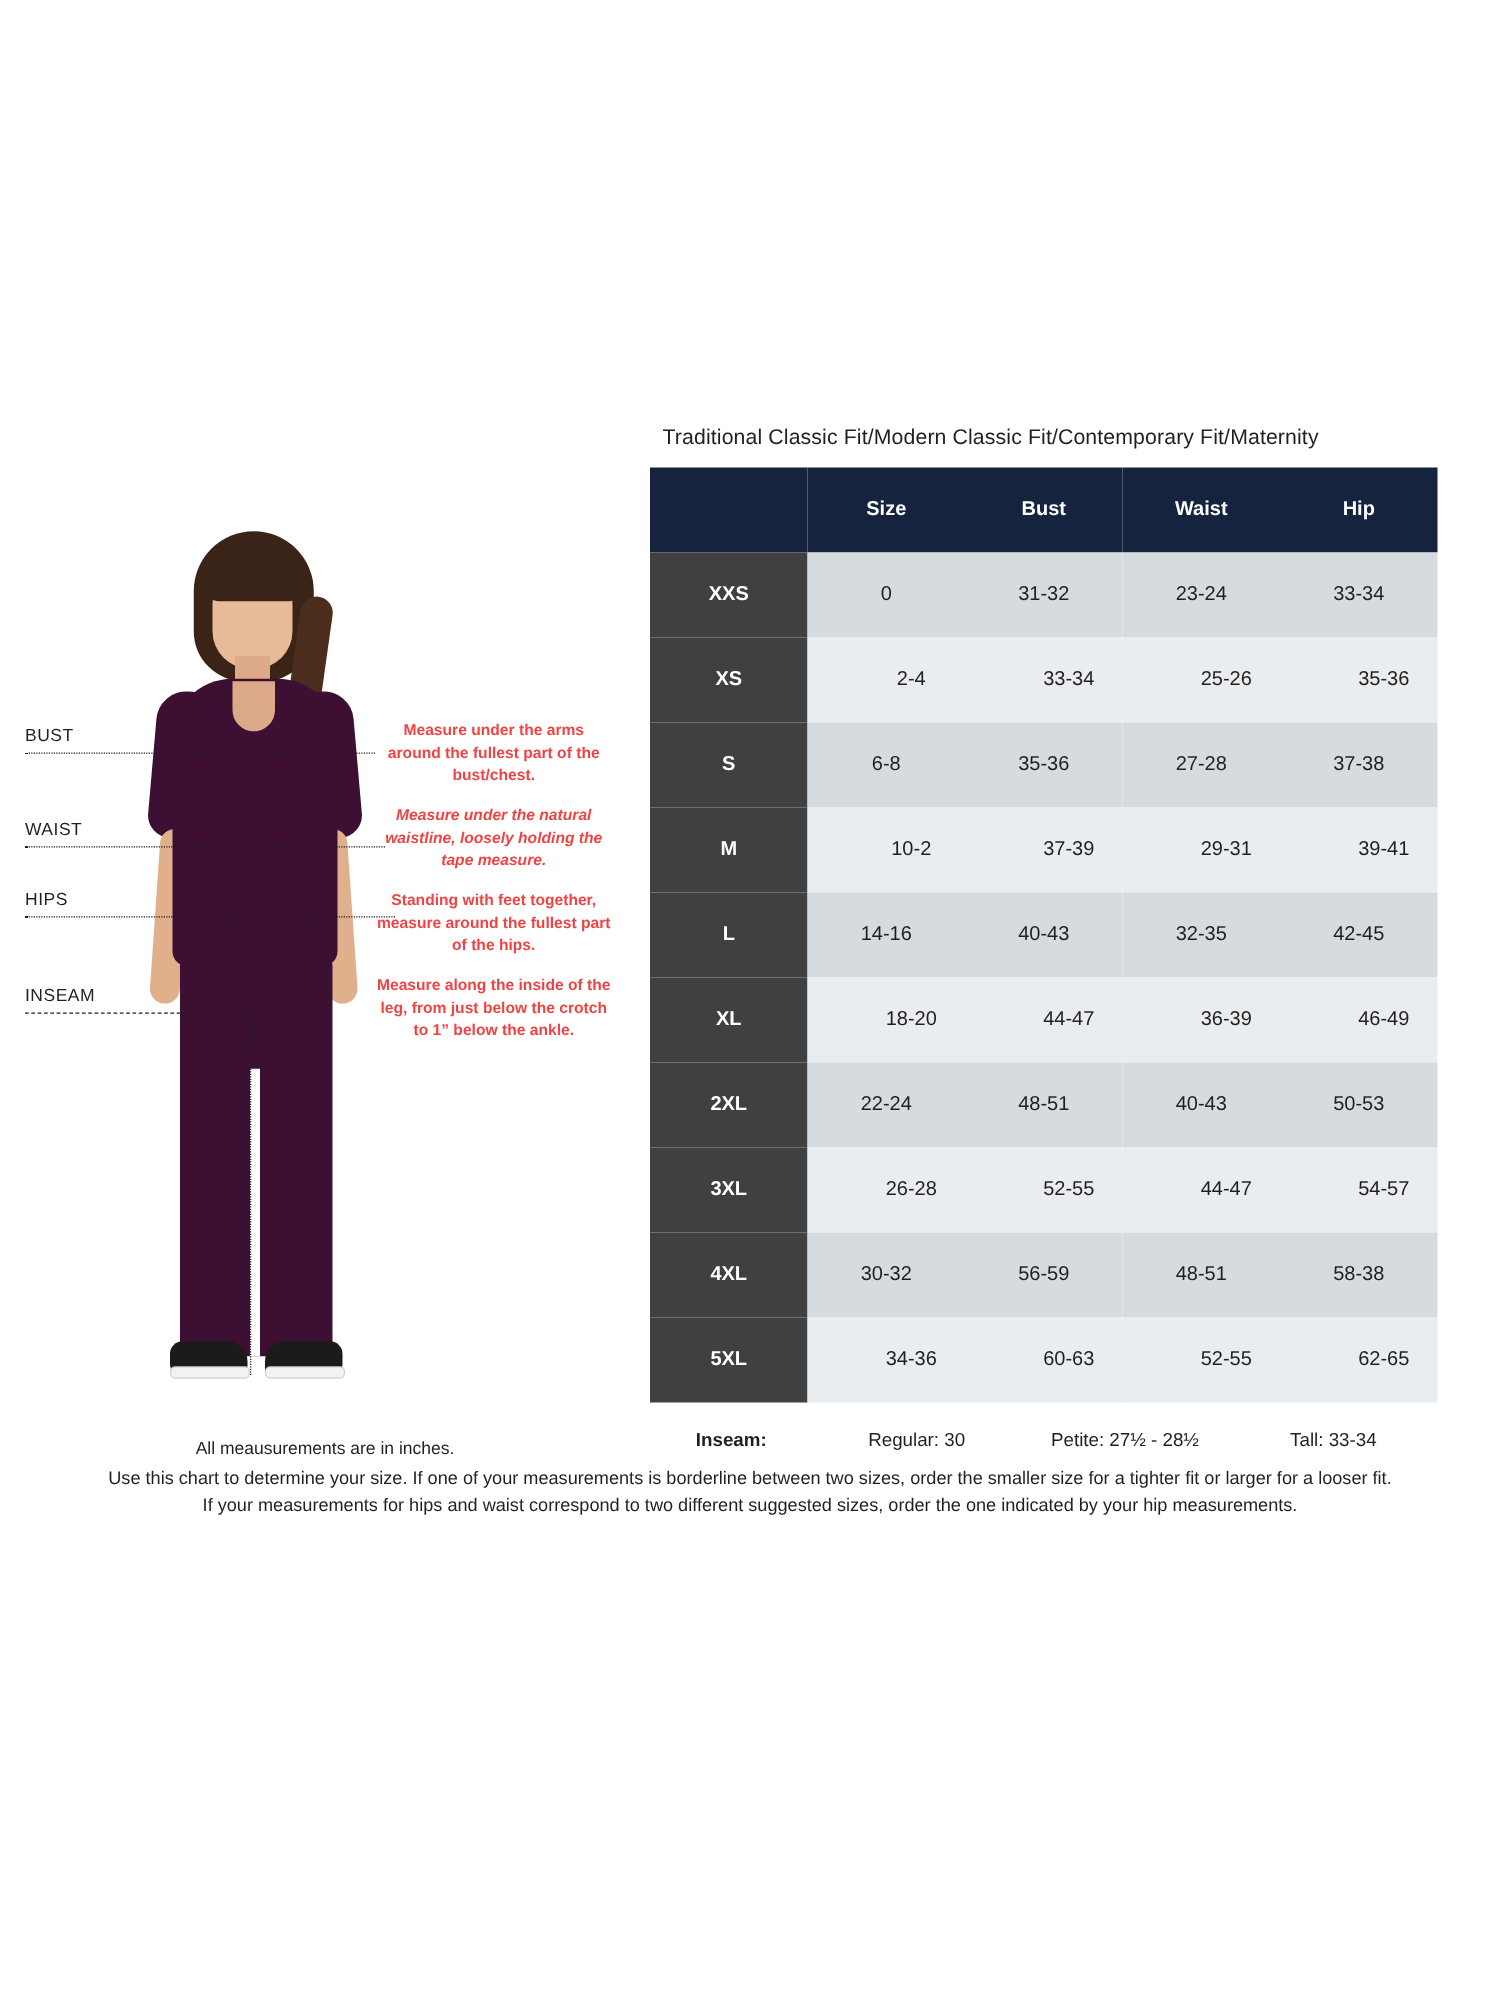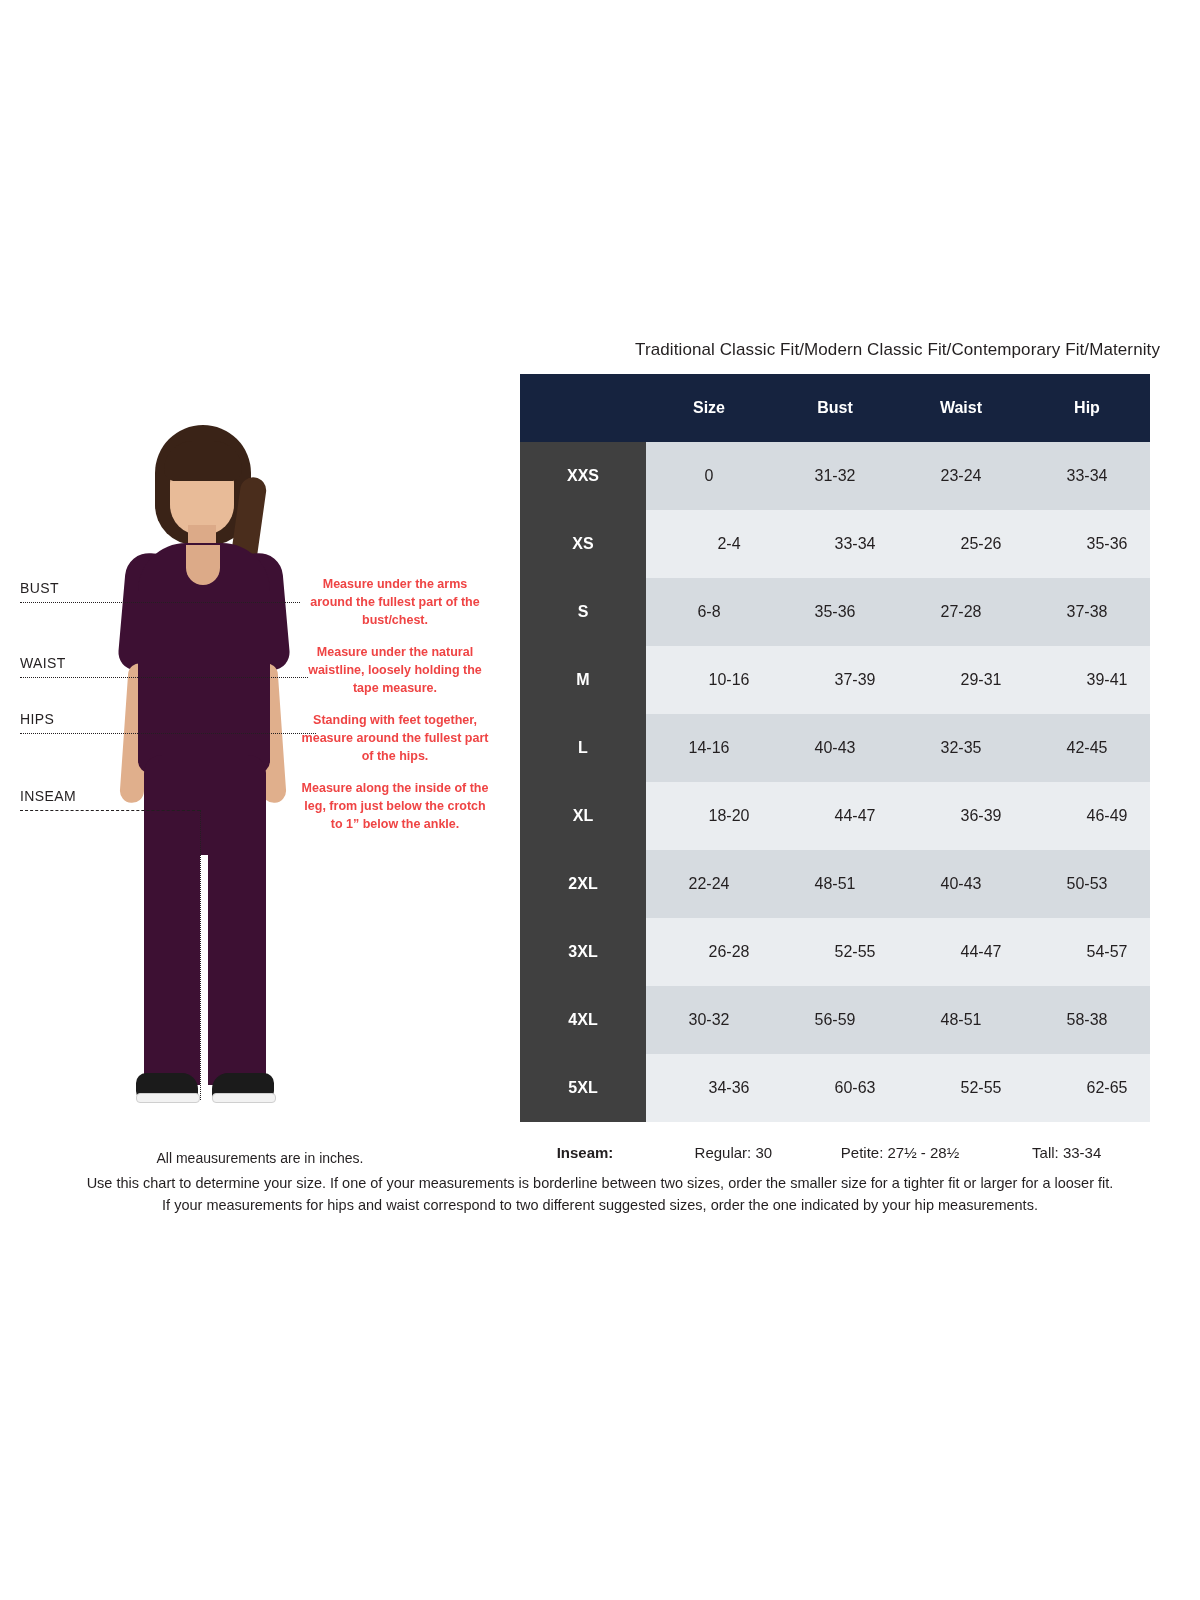--- a/index.html
+++ b/index.html
@@ -200,21 +200,20 @@
     left: 520px;
     top: 340px;
     width: 640px;
   }
   #chart-title {
     font-size: 17px;
     color: #231f20;
     margin: 0 0 14px 10px;
     white-space: nowrap;
     letter-spacing: .1px;
-    text-align: right;
   }
   table.size-table {
     border-collapse: collapse;
     width: 630px;
     table-layout: fixed;
   }
   table.size-table th, table.size-table td {
     text-align: center;
     font-size: 16px;
     height: 68px;
@@ -303,21 +302,21 @@
   <div class="guide-line" style="left:20px; top:347px; width:288px;"></div>
 
   <div class="guide-label" style="left:20px; top:381px;">HIPS</div>
   <div class="guide-line" style="left:20px; top:403px; width:296px;"></div>
 
   <div class="guide-label" style="left:20px; top:458px;">INSEAM</div>
   <div class="guide-line dashed" style="left:20px; top:480px; width:180px;"></div>
   <div class="v-line" style="left:200px; top:480px; height:290px;"></div>
 
   <div class="howto" style="left:300px; top:245px;">Measure under the arms around the fullest part of the bust/chest.</div>
-  <div class="howto" style="left:300px; top:313px;">Measure under the natural waistline, loosely holding the tape measure.</div>
+  <div class="howto" style="left:300px; top:313px;font-style:italic;">Measure under the natural waistline, loosely holding the tape measure.</div>
   <div class="howto" style="left:300px; top:381px;">Standing with feet together, measure around the fullest part of the hips.</div>
   <div class="howto" style="left:300px; top:449px;">Measure along the inside of the leg, from just below the crotch to 1” below the ankle.</div>
 
   <div class="all-meas-note">All meausurements are in inches.</div>
 </div>
 
 <div id="chart-panel">
   <div id="chart-title">Traditional Classic Fit/Modern Classic Fit/Contemporary Fit/Maternity</div>
 
   <table class="size-table">
@@ -347,21 +346,21 @@
       </tr>
       <tr class="even">
         <td class="size-cell">S</td>
         <td class="data">6-8</td>
         <td class="data">35-36</td>
         <td class="data">27-28</td>
         <td class="data">37-38</td>
       </tr>
       <tr class="odd">
         <td class="size-cell">M</td>
-        <td class="data">10-16</td>
+        <td class="data">10-2</td>
         <td class="data">37-39</td>
         <td class="data">29-31</td>
         <td class="data">39-41</td>
       </tr>
       <tr class="even">
         <td class="size-cell">L</td>
         <td class="data">14-16</td>
         <td class="data">40-43</td>
         <td class="data">32-35</td>
         <td class="data">42-45</td>

